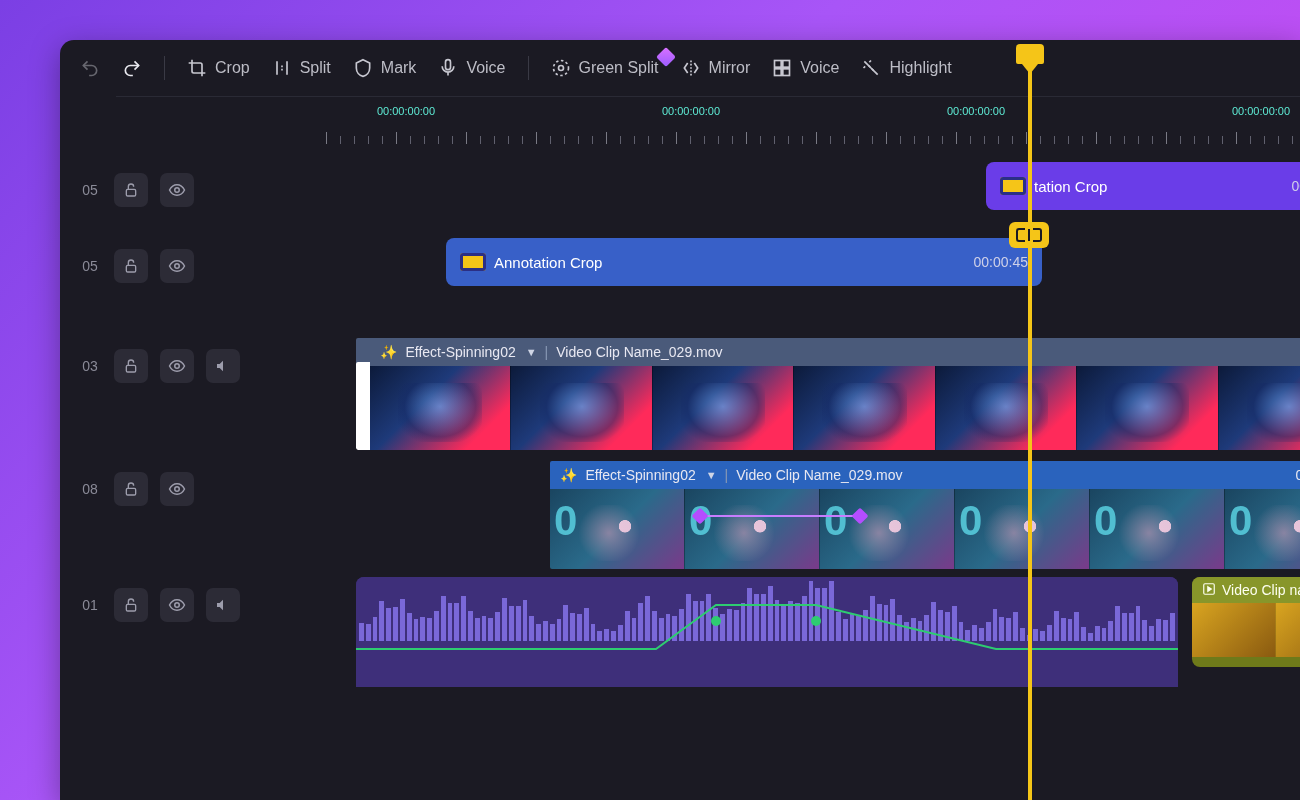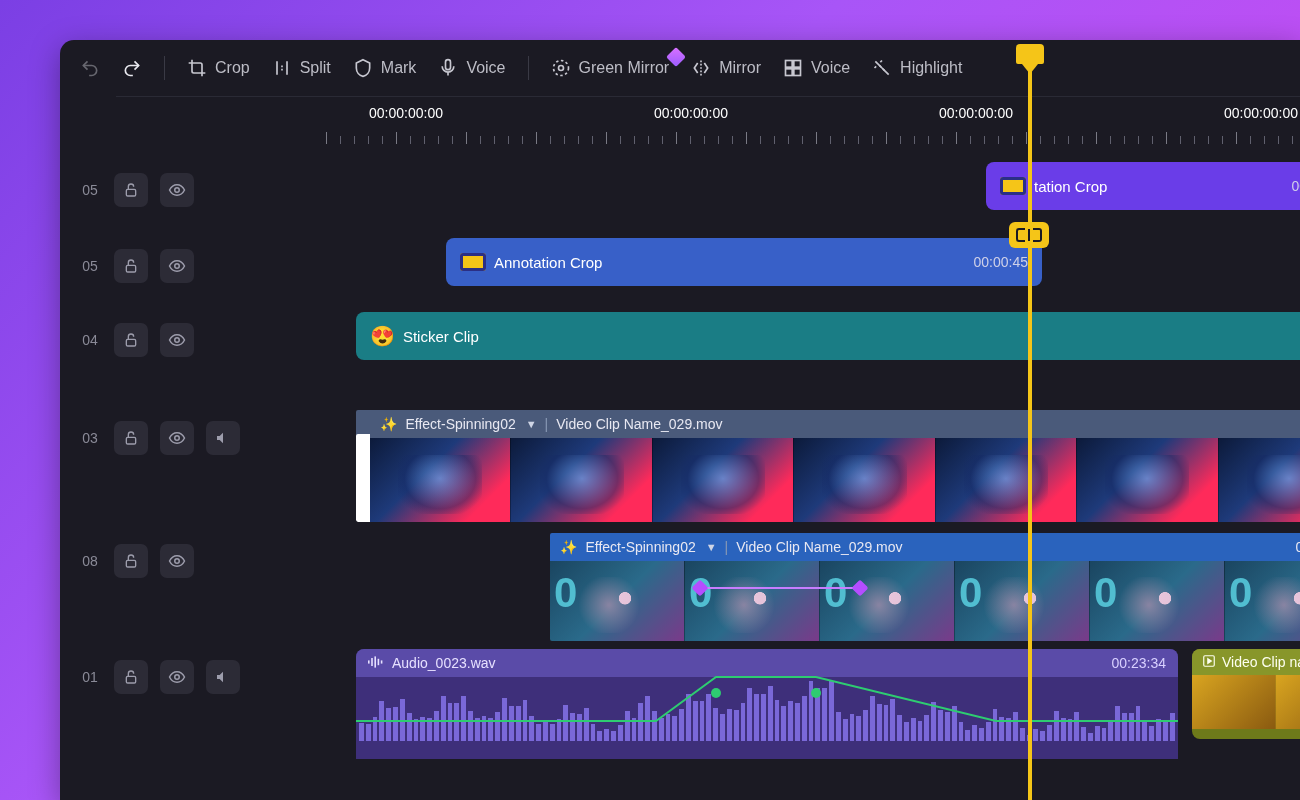--- a/index.html
+++ b/index.html
@@ -51,21 +51,21 @@
 .ruler {
   position: relative;
   height: 56px;
   margin-left: 56px;
   border-top: 1px solid #2a2a35;
 }
 .ruler-inner { position:absolute; left:210px; right:0; top:0; bottom:0;}
 .ruler-mark {
   position:absolute;
   top:8px;
-  color:#ffffff; font-size:14px;
+  color:#5eead4; font-size:11px;
   transform: translateX(-50%);
 }
 .ticks { position:absolute; left:0; right:0; bottom:8px; height:12px;}
 .tick { position:absolute; bottom:0; width:1px; height:8px; background:#60606e;}
 .tick.major { height:12px; background:#7a7a85;}
 
 .playhead {
   position:absolute;
   top: 56px;
   left: 1028px;
@@ -311,21 +311,21 @@
       <span>Voice</span>
     </div>
     <div class="divider"></div>
     <div class="tool">
       <span class="ic">
         <svg width="22" height="22" viewBox="0 0 24 24" fill="none" stroke="currentColor" stroke-width="2">
             <circle cx="12" cy="12" r="3"></circle>
             <circle cx="12" cy="12" r="9" stroke-dasharray="3,3"></circle>
           </svg>
       </span>
-      <span>Green Mirror</span>
+      <span>Green Split</span>
       <span class="diamond-badge"></span>
     </div>
     <div class="tool">
       <span class="ic">
         <svg width="20" height="20" viewBox="0 0 24 24" fill="none" stroke="currentColor" stroke-width="2">
             <path d="M12 3v18" stroke-dasharray="2,2"></path>
             <path d="M8 6L4 12l4 6"></path>
             <path d="M16 6l4 6-4 6"></path>
           </svg>
       </span>
@@ -489,43 +489,20 @@
       </div>
       <div class="track-body">
         <div class="clip blue" style="left:120px; width:596px">
           <span class="chip-icon"></span>
           <span class="label">Annotation Crop</span>
           <span class="dur">00:00:45</span>
         </div>
       </div>
     </div>
 
-    <div class="track-row" style="min-height:70px">
-      <div class="track-head">
-        <span class="track-num">04</span>
-        <div class="tbtn">
-            <svg width="16" height="16" viewBox="0 0 24 24" fill="none" stroke="currentColor" stroke-width="2">
-              <rect x="5" y="11" width="14" height="10" rx="2"></rect>
-              <path d="M8 11V7a4 4 0 0 1 8 0"></path>
-            </svg>
-          </div>
-        <div class="tbtn">
-            <svg width="18" height="18" viewBox="0 0 24 24" fill="none" stroke="currentColor" stroke-width="2">
-              <path d="M2 12s3.5-7 10-7 10 7 10 7-3.5 7-10 7-10-7-10-7z"></path>
-              <circle cx="12" cy="12" r="3"></circle>
-            </svg>
-          </div>
-      </div>
-      <div class="track-body">
-        <div class="clip teal" style="left:30px; right:-60px">
-          <span class="sticker">😍</span>
-          <span class="label">Sticker Clip</span>
-        </div>
-      </div>
-    </div>
 
     <div class="track-row" style="min-height:124px">
       <div class="track-head">
         <span class="track-num">03</span>
         <div class="tbtn">
             <svg width="16" height="16" viewBox="0 0 24 24" fill="none" stroke="currentColor" stroke-width="2">
               <rect x="5" y="11" width="14" height="10" rx="2"></rect>
               <path d="M8 11V7a4 4 0 0 1 8 0"></path>
             </svg>
           </div>
@@ -622,33 +599,20 @@
             </svg>
           </div>
         <div class="tbtn">
             <svg width="16" height="16" viewBox="0 0 24 24" fill="currentColor">
               <path d="M3 9v6h4l5 5V4L7 9H3z"></path>
             </svg>
           </div>
       </div>
       <div class="track-body">
         <div class="audio-clip" style="left:30px; width:822px; top:0; height:110px">
-          <div class="audio-header">
-            <span>
-              <svg width="16" height="14" viewBox="0 0 20 14" fill="#e6e0ff">
-                  <rect x="0" y="5" width="2" height="4"></rect>
-                  <rect x="4" y="2" width="2" height="10"></rect>
-                  <rect x="8" y="0" width="2" height="14"></rect>
-                  <rect x="12" y="3" width="2" height="8"></rect>
-                  <rect x="16" y="5" width="2" height="4"></rect>
-                </svg>
-            </span>
-            <span>Audio_0023.wav</span>
-            <span class="audio-dur">00:23:34</span>
-          </div>
           <div class="wave" id="wave1">
               <span style="height: 17.6px;"></span>
               <span style="height: 16.5591px;"></span>
               <span style="height: 24.1763px;"></span>
               <span style="height: 39.6226px;"></span>
               <span style="height: 33.4816px;"></span>
               <span style="height: 34.2228px;"></span>
               <span style="height: 41.8408px;"></span>
               <span style="height: 27.855px;"></span>
               <span style="height: 21.6696px;"></span>

